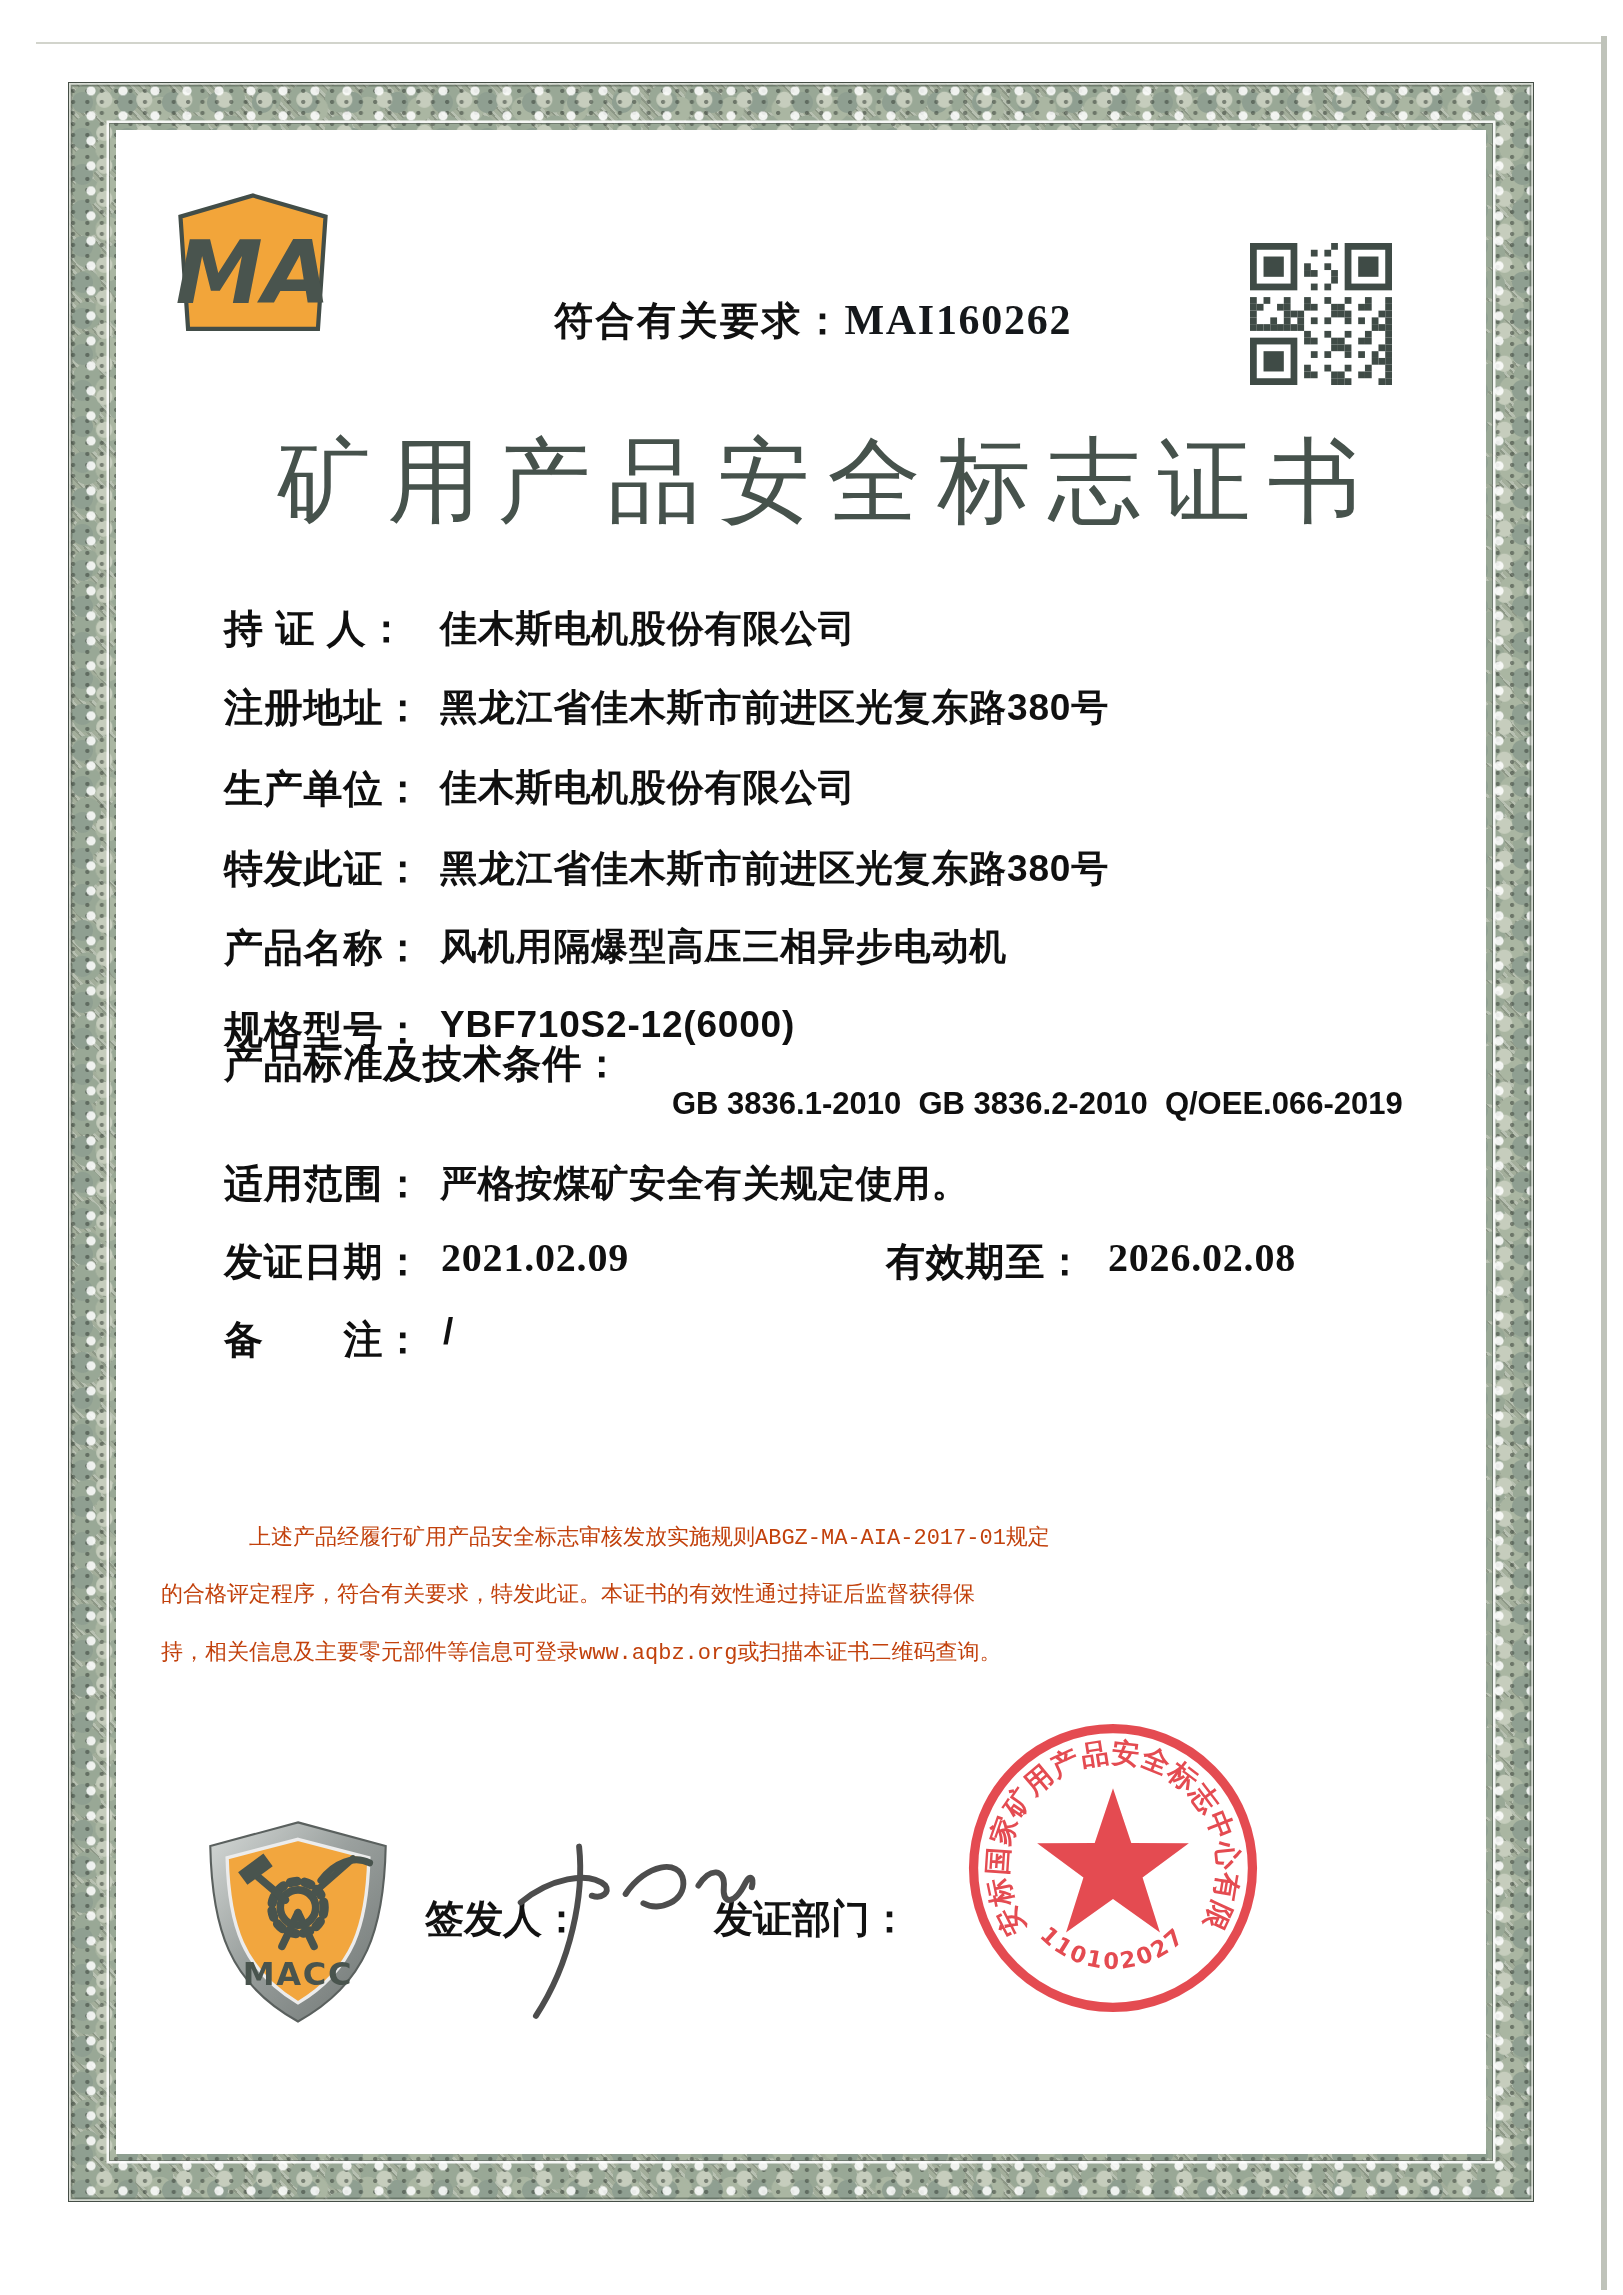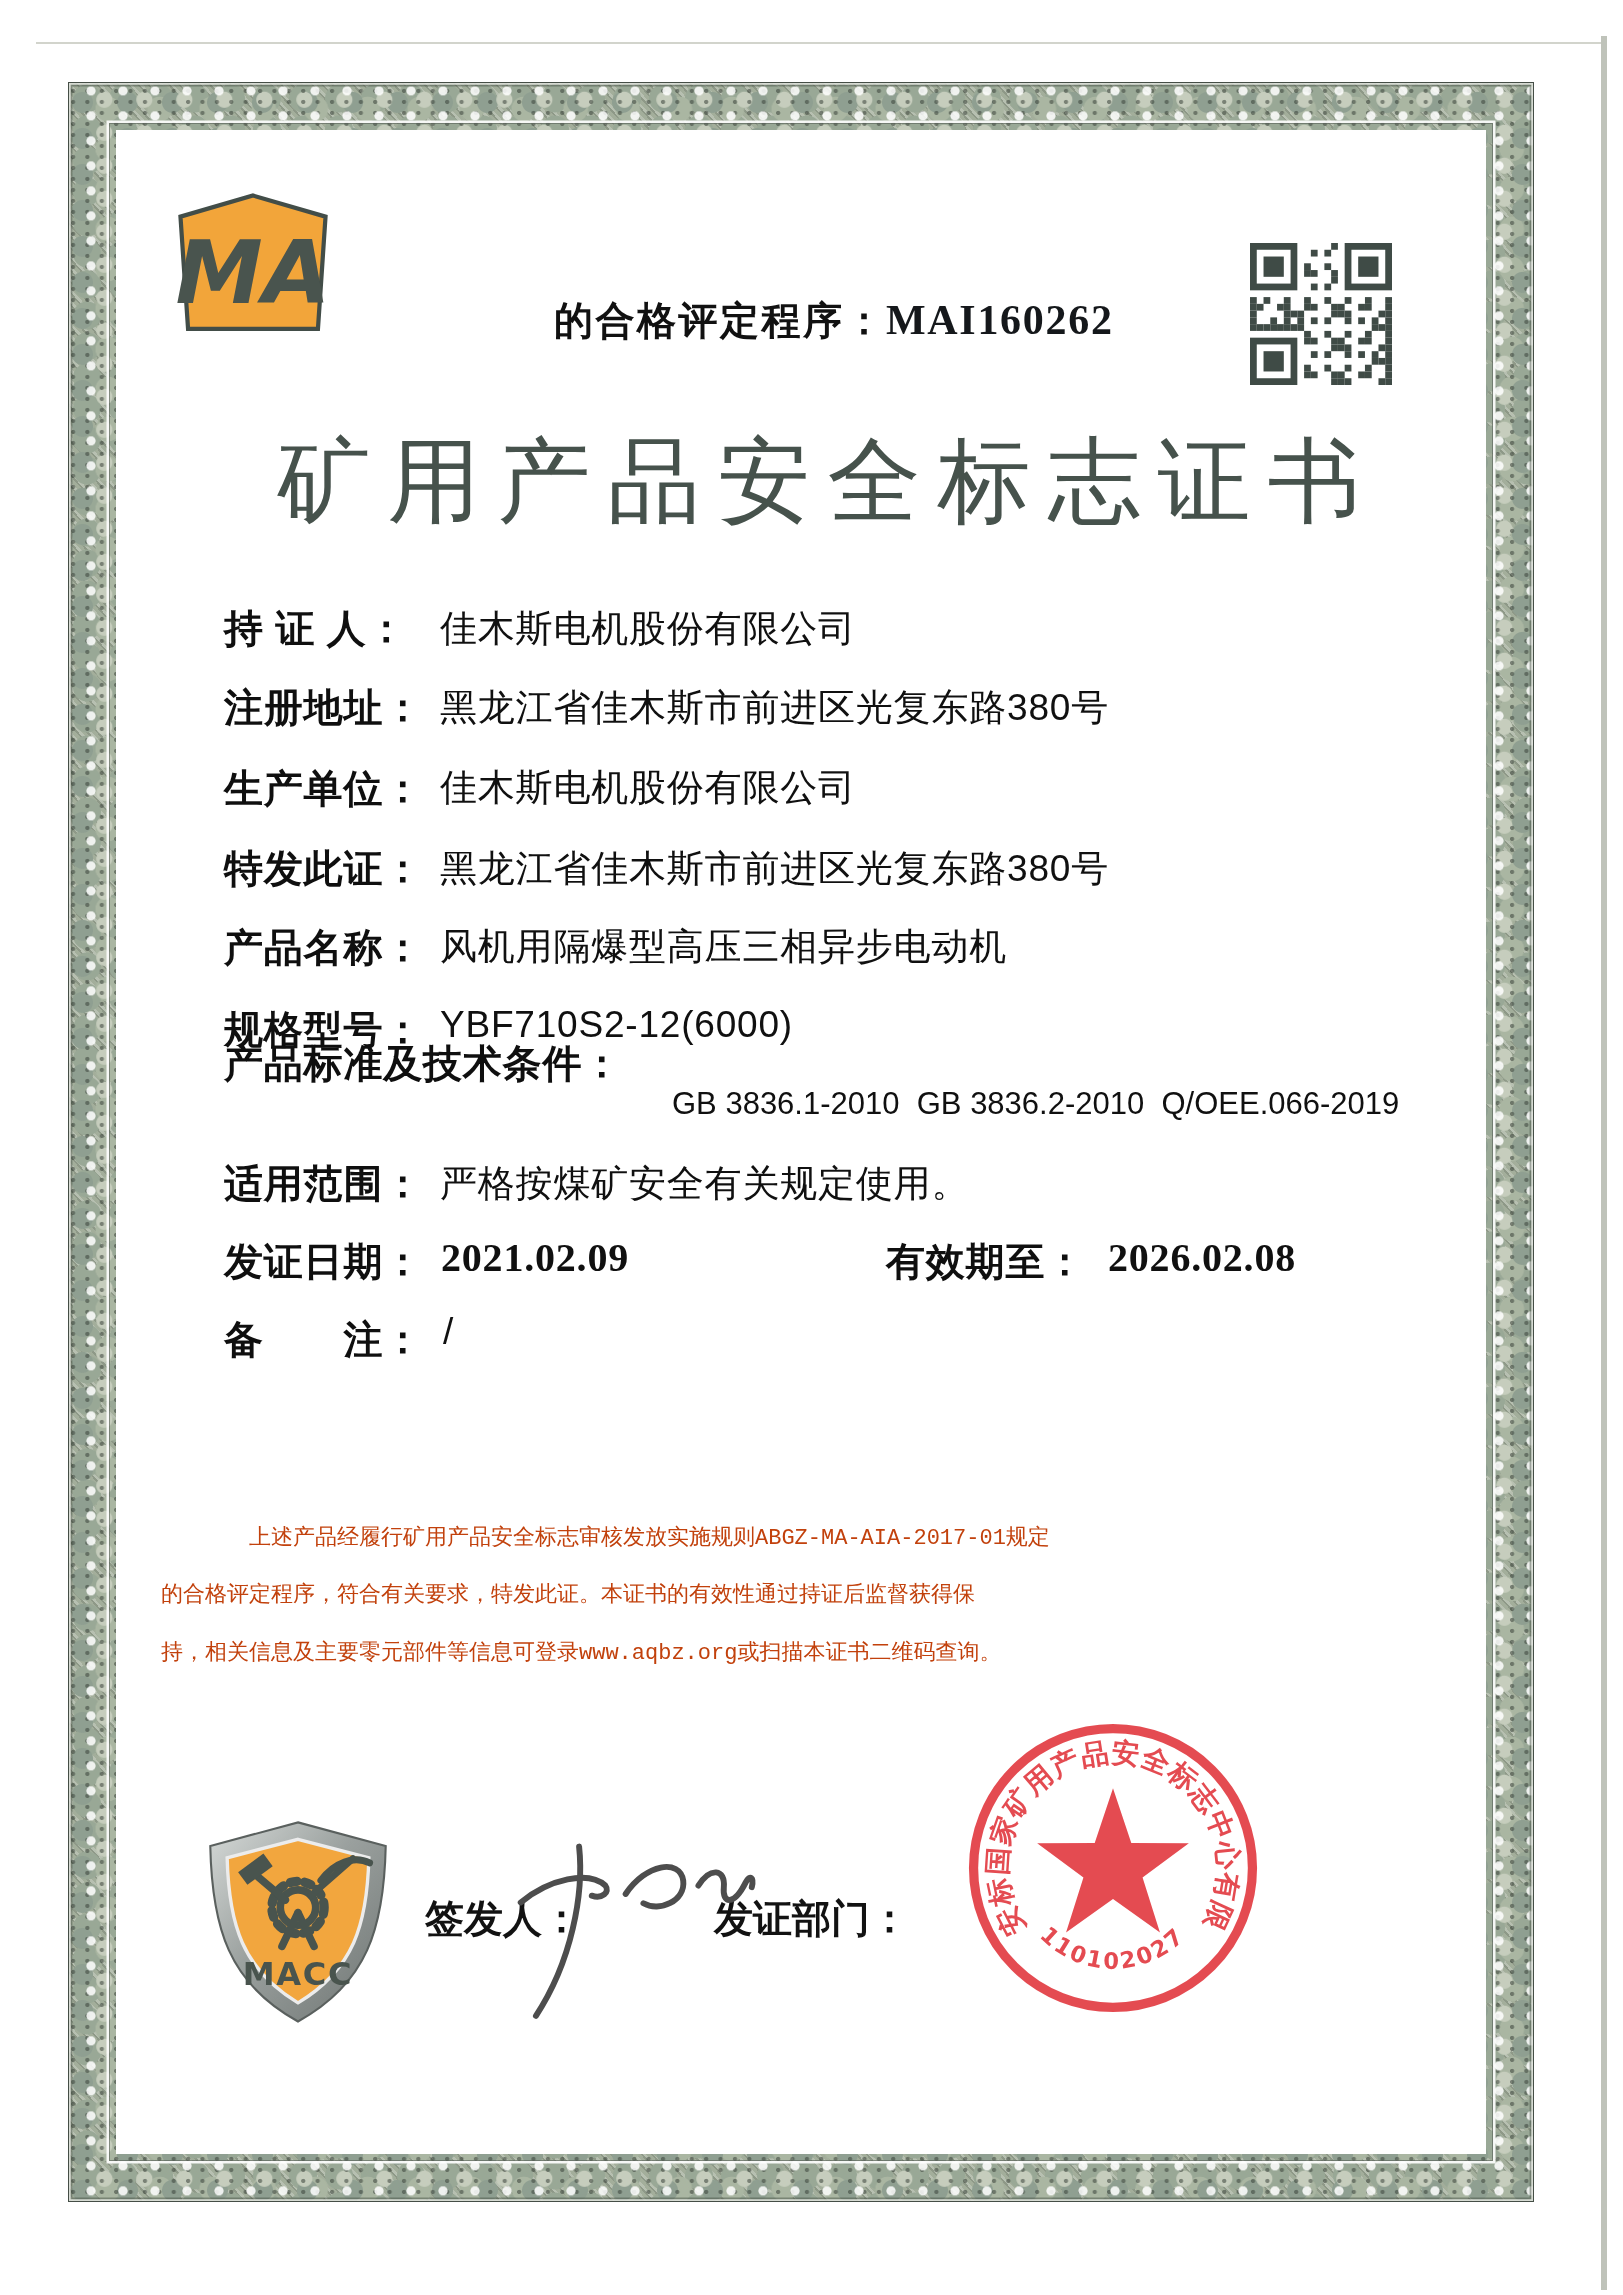--- a/index.html
+++ b/index.html
@@ -46,21 +46,21 @@
 
   .cert-title{
     left:0;top:419px;width:1623px;text-align:center;
     font-family:"Liberation Serif","DejaVu Serif",serif;
     font-size:93px;font-weight:400;letter-spacing:17px;
     color:#46524c;white-space:nowrap;margin-left:16px;
   }
 
   
   .flabel{position:absolute;font-size:39px;font-weight:700;color:#0f0f0f;white-space:pre;letter-spacing:0.8px;}
-  .fvalue{position:absolute;font-size:37px;font-weight:400;color:#101010;white-space:pre;letter-spacing:0.8px;}
+  .fvalue{position:absolute;font-size:37px;font-weight:700;color:#101010;white-space:pre;letter-spacing:0.8px;}
   .fvalue.small{font-size:31px;letter-spacing:0;}
   .fvalue.num{font-family:"Liberation Serif","DejaVu Serif",serif;font-size:40px;font-weight:600;}
 
   
   .stmt{position:absolute;left:161px;width:1349px;font-family:Liberation Mono, monospace;
         font-size:22px;color:#c2410c;white-space:nowrap;font-weight:500;}
   .stmt.indent{text-indent:88px;}
 
   
   .macc{left:201px;top:1818px;width:194px;height:207px;}
@@ -80,21 +80,21 @@
 </div>
 
 <div class="abs ma-logo">
   <svg width="162" height="140" viewBox="0 0 192 166">
     <polygon points="96,3 182,28 173,161 19,161 10,28" fill="#f2a53a" stroke="#424d48" stroke-width="5"></polygon>
     <text x="96" y="131" text-anchor="middle" font-family="DejaVu Sans, sans-serif" font-size="104" font-weight="bold" font-style="italic" fill="#49544e">MA</text>
   </svg>
 </div>
 
 <div class="abs safety-line">
-  <span class="safety-label">的合格评定程序：</span><span class="safety-value">MAI160262</span>
+  <span class="safety-label">符合有关要求：</span><span class="safety-value">MAI160262</span>
 </div>
 
 <div class="abs qr">
   <svg id="qrsvg" width="142" height="142" viewBox="0 0 168 168">
       <rect x="96" y="0" width="8" height="8" fill="#3f4b46"></rect>
       <rect x="72" y="8" width="8" height="8" fill="#3f4b46"></rect>
       <rect x="88" y="8" width="8" height="8" fill="#3f4b46"></rect>
       <rect x="64" y="24" width="8" height="8" fill="#3f4b46"></rect>
       <rect x="88" y="24" width="8" height="8" fill="#3f4b46"></rect>
       <rect x="64" y="32" width="8" height="8" fill="#3f4b46"></rect>

